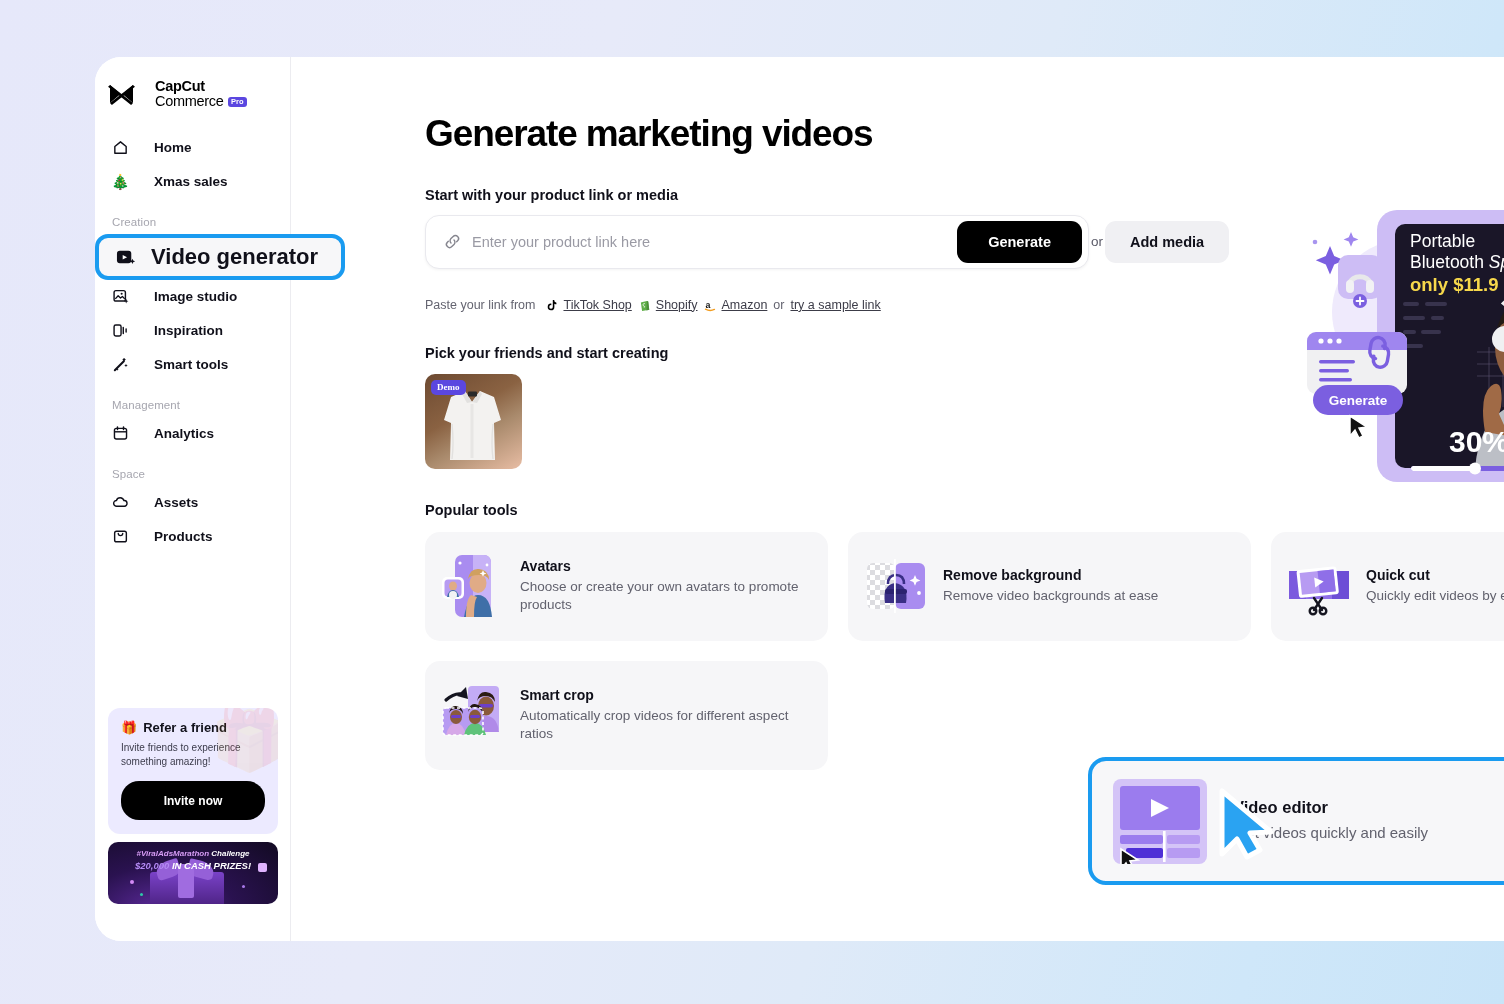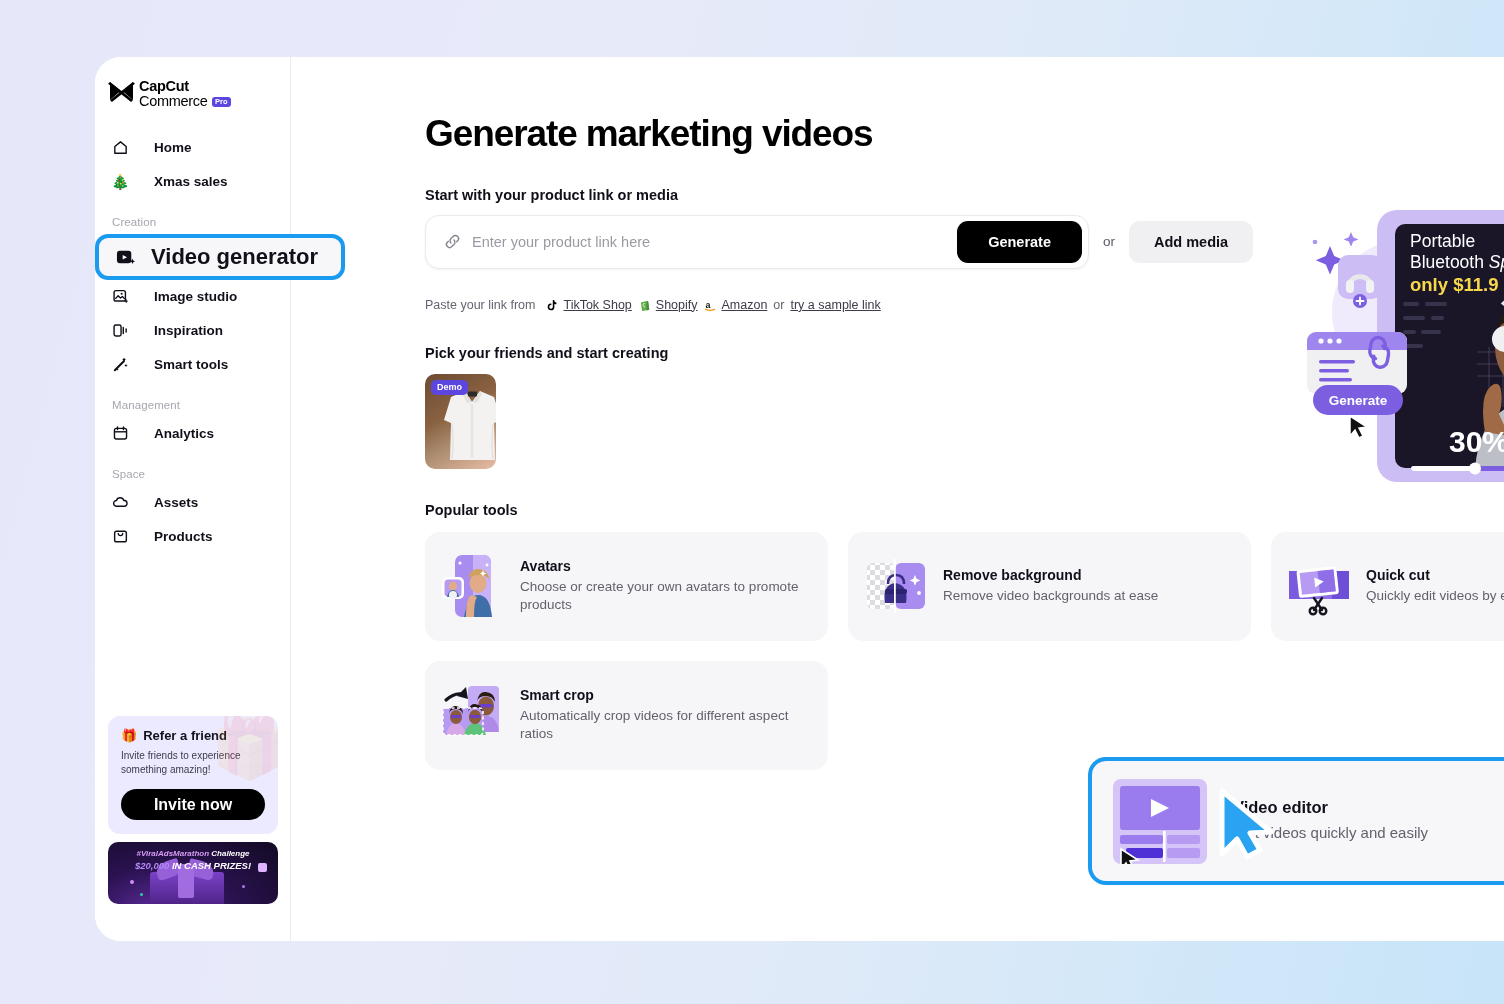--- a/index.html
+++ b/index.html
@@ -33,21 +33,21 @@
   
   .sidebar {
     width: 196px; height: 100%;
     background: #ffffff;
     border-right: 1px solid #ececf0;
     position: relative;
     flex: 0 0 196px;
     padding: 0 0 0 0;
   }
   .brand {
-    display: flex; gap: 4px;
+    display: flex; align-items: center; gap: 20px;
     padding: 22px 0 0 13px;
   }
   .brand-logo { width: 27px; height: 24px; flex: 0 0 27px; }
   .brand-text { line-height: 1.02; }
   .brand-line1 {
     font-size: 14.5px; font-weight: 700; color: #000; letter-spacing: -0.3px;
   }
   .brand-line2 {
     font-size: 14.5px; font-weight: 500; color: #000; letter-spacing: -0.3px;
     display: flex; align-items: center; gap: 4px;
@@ -94,23 +94,23 @@
     border-radius: 12px;
     padding: 12px 13px 14px 13px;
     overflow: hidden;
   }
   .refer-title {
     font-size: 13px; font-weight: 700; color: #12121c;
     display: flex; align-items: center; gap: 6px; margin-bottom: 6px;
   }
   .refer-sub { font-size: 10px; color: #3c3c4c; line-height: 1.38; }
   .invite-btn {
-    margin-top: 12px; width: 100%; height: 31px;
+    margin-top: 12px; width: 100%; height: 39px;
     background: #000; color: #fff; border: none; border-radius: 18px;
-    font-size: 16px; font-weight: 600; cursor: pointer;
+    font-size: 12px; font-weight: 600; cursor: pointer;
     font-family: "Liberation Sans", sans-serif;
   }
   .refer-watermark {
     position: absolute; right: -10px; top: -6px;
     font-size: 62px; opacity: .10; pointer-events: none;
   }
 
   .challenge-card {
     position: absolute; left: 13px; bottom: 37px;
     width: 170px; height: 62px;
@@ -145,21 +145,21 @@
   h1.page-title {
     font-size: 37px; font-weight: 800; color: #000;
     letter-spacing: -1.1px; line-height: 1.05;
   }
 
   .section-label {
     font-size: 14.5px; font-weight: 700; color: #10101a;
     margin-top: 33px;
   }
 
-  .link-row { display: flex; align-items: center; gap: 14px; margin-top: 12px; }
+  .link-row { display: flex; align-items: center; gap: 2px; margin-top: 12px; }
   .link-input-wrap {
     width: 664px; height: 54px;
     background: #fff; border: 1px solid #e9e9ee; border-radius: 14px;
     box-shadow: 0 1px 3px rgba(16,16,26,.05);
     display: flex; align-items: center; padding: 0 6px 0 18px;
     position: relative;
   }
   .link-ico { width: 17px; height: 17px; flex: 0 0 17px; margin-right: 11px; }
   .link-input {
     flex: 1; border: none; outline: none; background: transparent;
@@ -187,24 +187,25 @@
   }
   .paste-row .lbl { margin-right: 4px; }
   .paste-link {
     color: #3c3c48; text-decoration: underline; cursor: pointer;
     display: inline-flex; align-items: flex-end; gap: 5px;
   }
   .brand-ico { width: 13px; height: 13px; flex: 0 0 13px; display:inline-block; }
 
   
   .product-thumb {
-    width: 71px; height: 95px; margin-top: 13px;
+    width: 97px; height: 95px; margin-top: 13px;
     border-radius: 10px; position: relative; overflow: hidden;
     background: linear-gradient(150deg, #6d4a31 0%, #8a6242 40%, #a98a6c 62%, #e8bda4 100%);
     cursor: pointer;
+    font-family: Liberation Serif, serif;
   }
   .demo-badge {
     position: absolute; left: 6px; top: 6px; z-index: 3;
     background: #5b47e0; color: #fff; font-size: 9px; font-weight: 700;
     padding: 2.5px 6px; border-radius: 5px;
   }
   .shirt { position: absolute; left: 16px; top: 12px; width: 63px; height: 78px; }
 
   
   .tools-grid {

